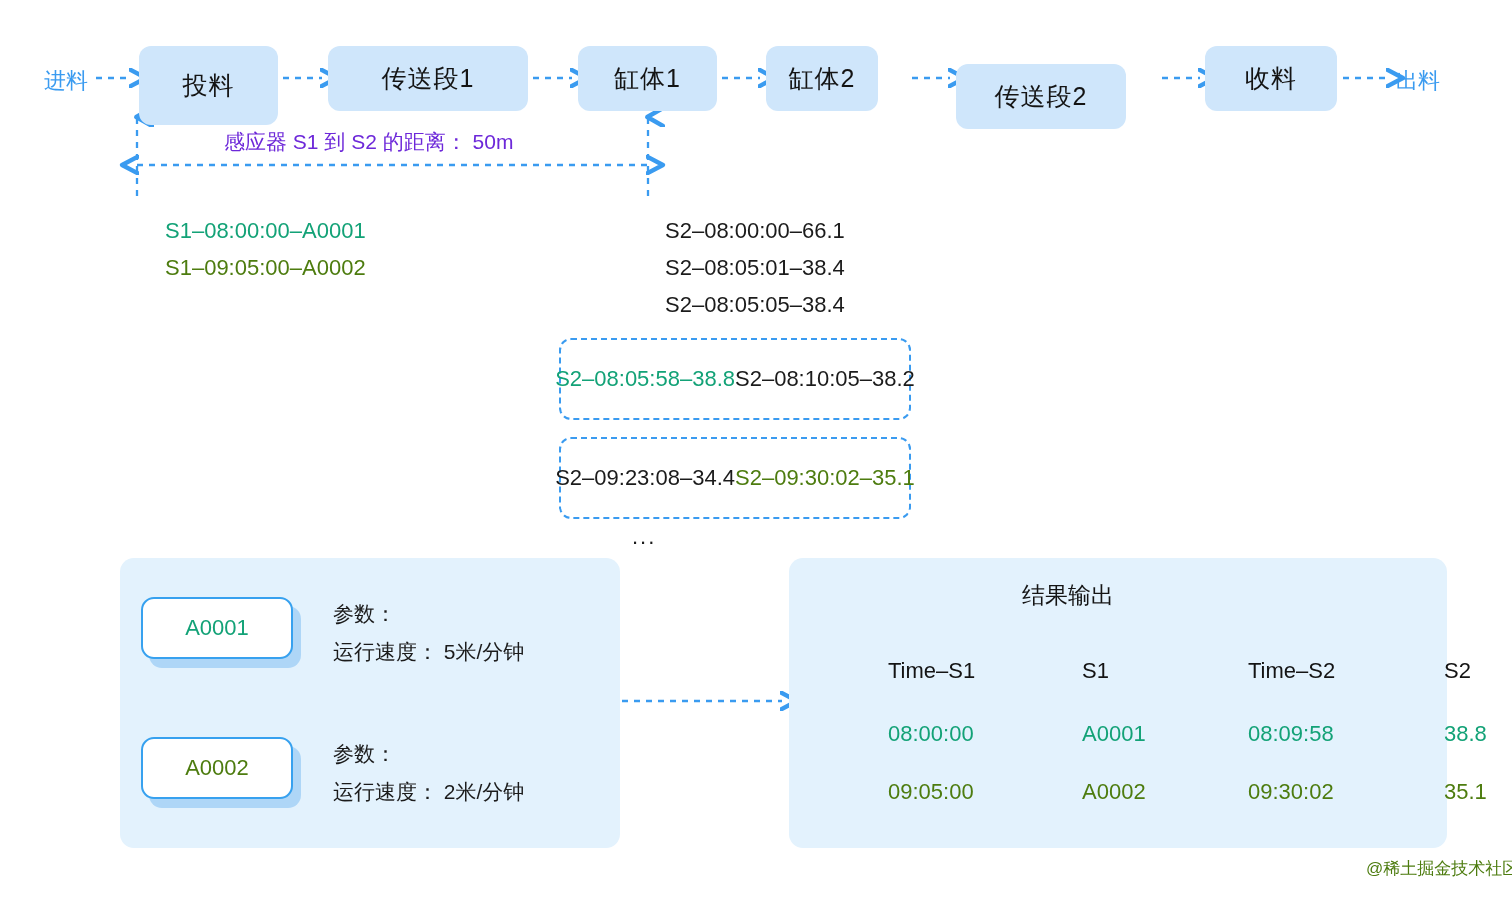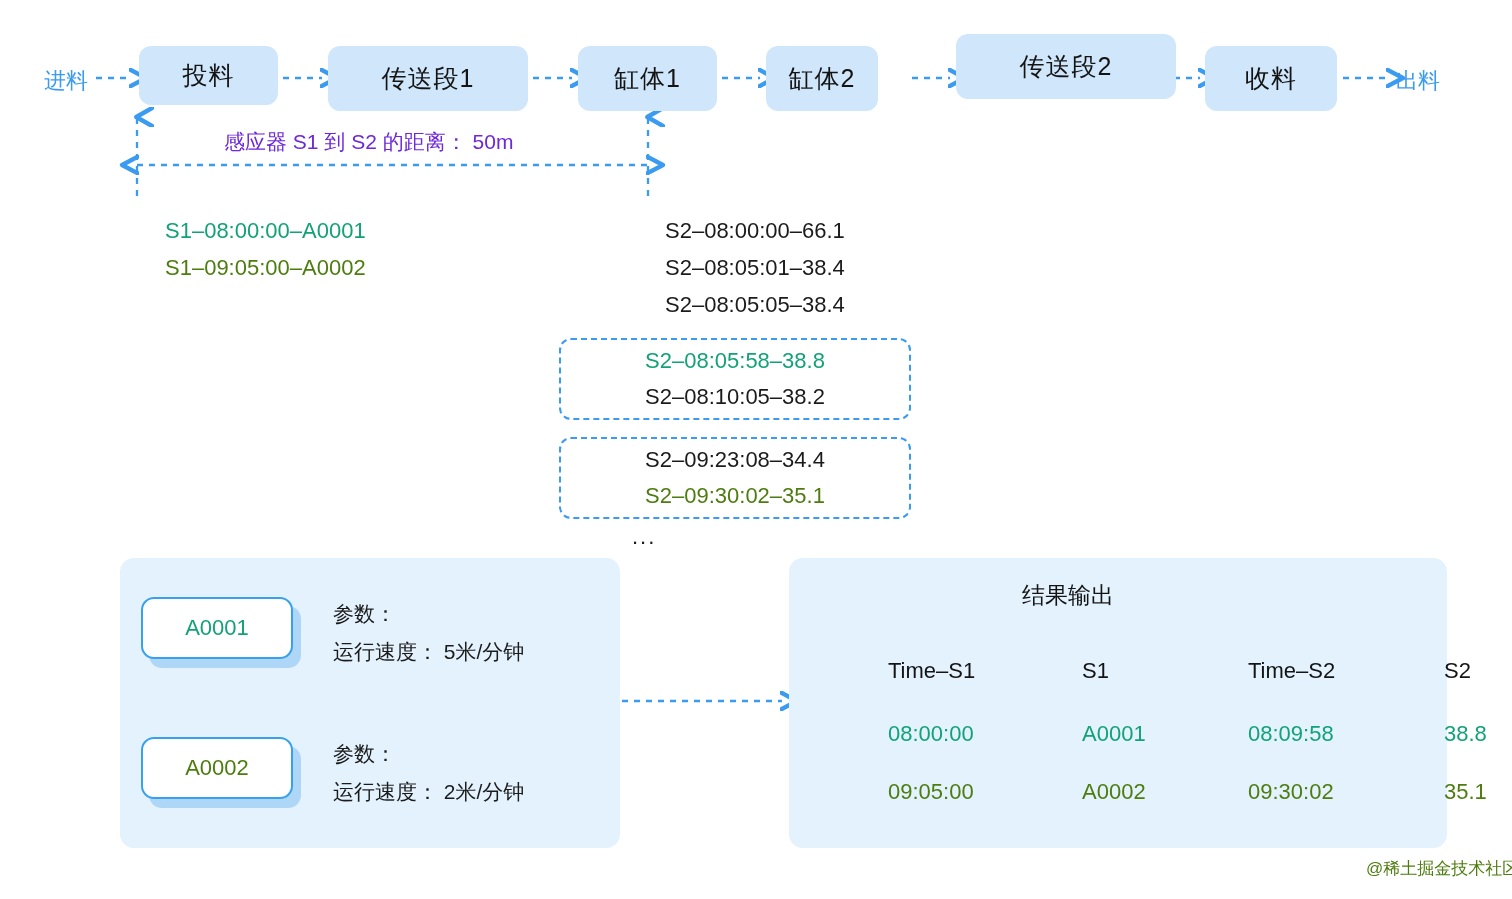--- a/index.html
+++ b/index.html
@@ -52,21 +52,21 @@
   }
   .green{color:#13a277;}
   .purple{color:#4d7c0f;}
   .dark{color:#1b1b1b;}
 
   .dash-box{
     position:absolute;
     border:2px dashed #3a9bf0;
     border-radius:12px;
     box-sizing:border-box;
-    display:flex;flex-direction:column;
+    display:flex;
     align-items:center;justify-content:center;
   }
   .dash-box .row{font-size:22px;line-height:36px;white-space:nowrap;}
   .ellipsis{
     position:absolute;font-size:22px;color:#1b1b1b;letter-spacing:2px;
   }
 
   
   .panel{
     position:absolute;
@@ -154,29 +154,29 @@
       <line x1="137" y1="165" x2="648" y2="165" marker-start="url(#ahl)" marker-end="url(#ah)"></line>
     </g>
 
     <g stroke="#3a9bf0" stroke-width="2.3" fill="none" stroke-dasharray="6 6">
       <line x1="622" y1="701" x2="782" y2="701" marker-end="url(#ah)"></line>
     </g>
   </svg>
 
   <div class="endlabel" style="left:44px;top:66px;">进料</div>
 
-  <div class="pipe-box" style="left:139px;top:46px;width:139px;height:59px;">投料</div>
+  <div class="pipe-box" style="left:139px;top:46px;width:139px;height:79px;">投料</div>
 
   <div class="pipe-box" style="left:328px;top:46px;width:200px;height:65px;">传送段1</div>
 
   <div class="pipe-box" style="left:578px;top:46px;width:139px;height:65px;">缸体1</div>
 
   <div class="pipe-box" style="left:766px;top:46px;width:112px;height:65px;">缸体2</div>
 
-  <div class="pipe-box" style="left:956px;top:34px;width:220px;height:65px;">传送段2</div>
+  <div class="pipe-box" style="left:956px;top:64px;width:170px;height:65px;">传送段2</div>
 
   <div class="pipe-box" style="left:1205px;top:46px;width:132px;height:65px;">收料</div>
 
   <div class="endlabel" style="left:1396px;top:66px;">出料</div>
 
   <div class="dist-label" style="left:224px;top:128px;">感应器 S1 到 S2 的距离： 50m</div>
 
   <div class="log" style="left:129px;top:212px;">
     <div class="green">S1–08:00:00–A0001</div>
     <div class="purple">S1–09:05:00–A0002</div>

